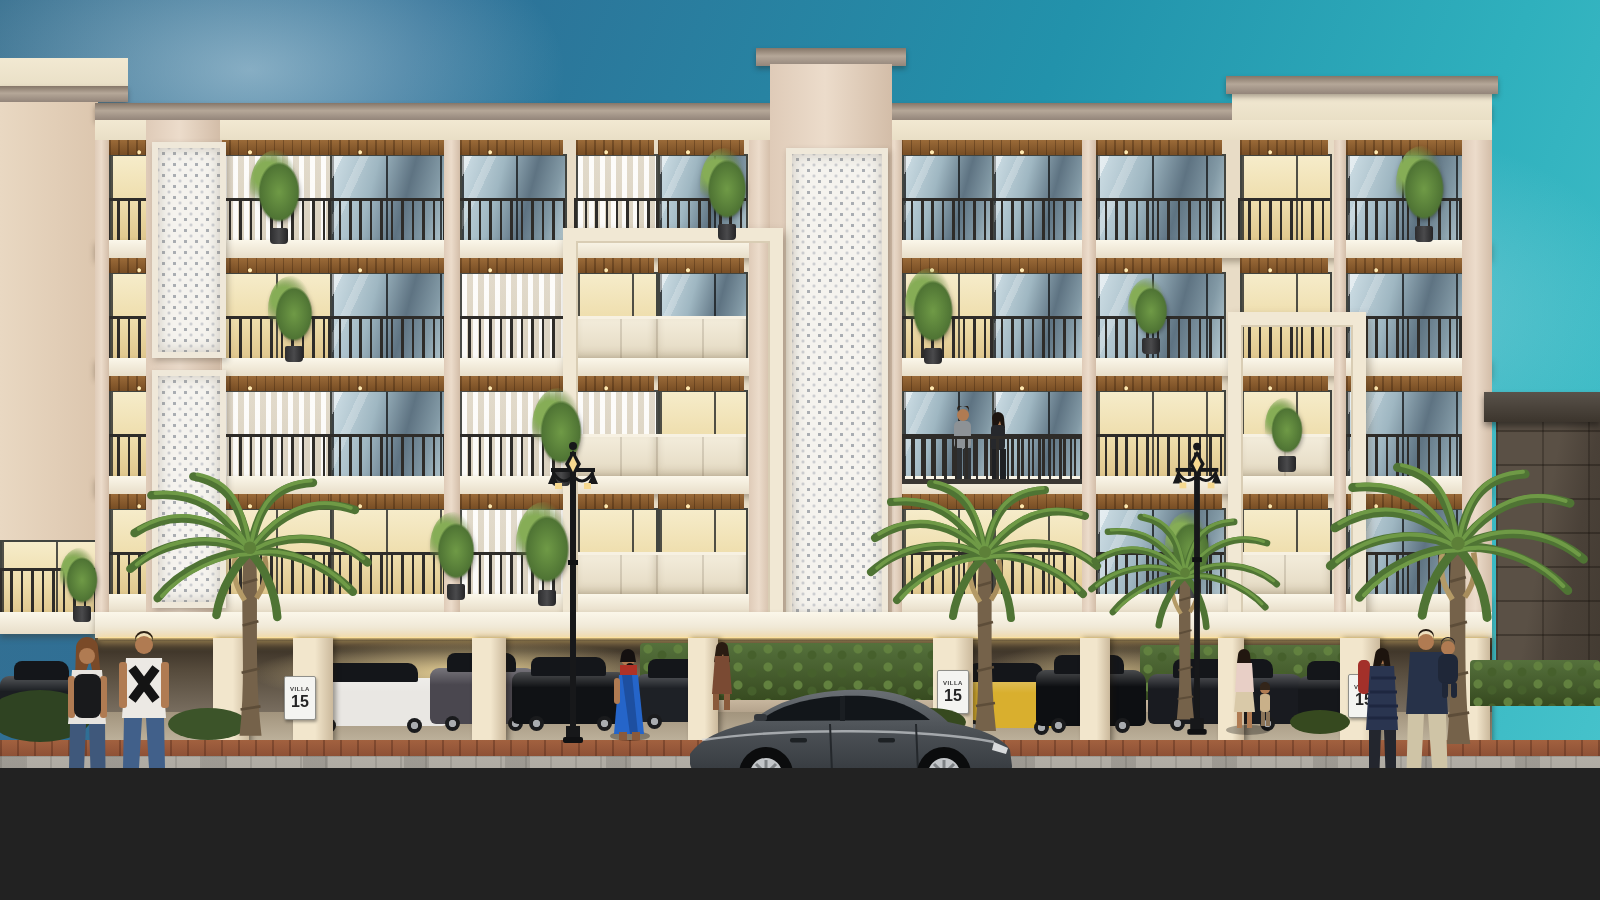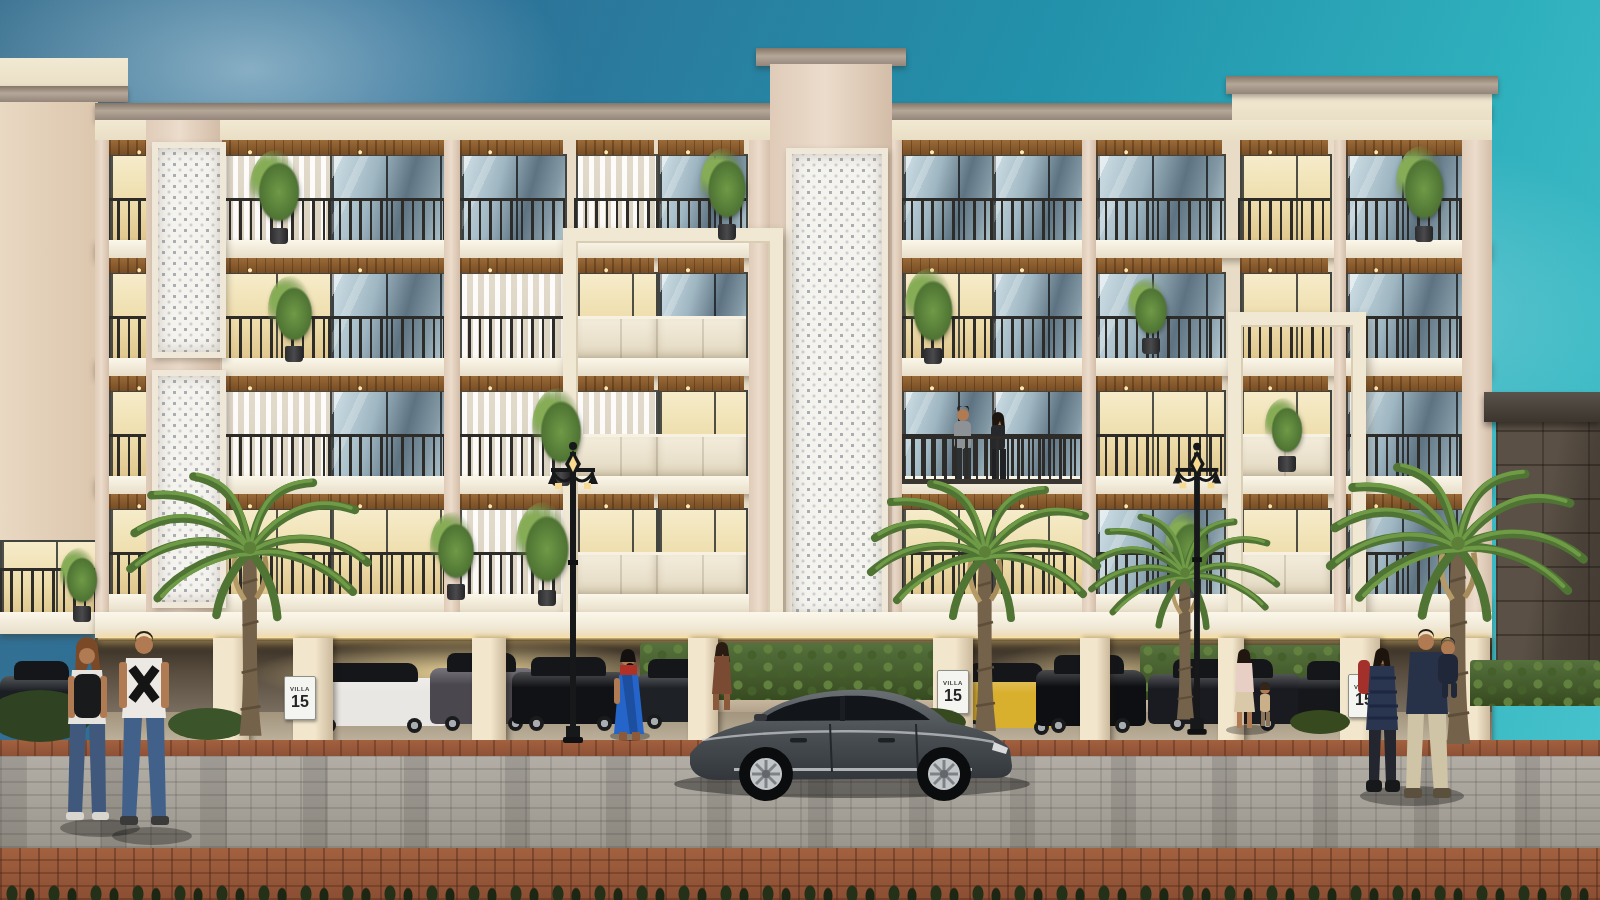--- a/index.html
+++ b/index.html
@@ -1,16 +1,16 @@
 <!DOCTYPE html>
 <html style="--sky1: #2e6f96; --sky2: #2292ab; --sky3: #49c5cd; --cream: #f2e9d2; --cornice: #97887c; --wall: #ecdccb; --wood1: #9a6a38; --wood2: #774d24; --rail: #2e2c29; --glassA: #cfdfe6; --glassB: #5e7382; --warmA: #f6ecca; --warmB: #dfc68c; --jalibg: #f5f3ee; --jalidot: #a9adb2; --parkmid: #7d7264; --hedge1: #55713c; --hedge2: #36491f; --roadA: #b2aea6; --roadB: #9b968d; --terra1: #a2613f; --terra2: #8a4e33; --stone1: #5a5045; --stone2: #433b32; --car_grey: #53585d; --car_white: #e9e7e3; --car_yellow: #d9af2e; --car_black: #101215; --palm_dark: #4f7434; --palm_light: #6f9a46; --trunk: #75624a;"><head>
 <meta charset="utf-8">
 <style>
   html,body{margin:0;padding:0;background:#222;}
-  .stage{position:relative;width:1600px;height:900px;overflow:hidden;
+  .stage{position:relative;width:1600px;height:768px;overflow:hidden;
          font-family:"Liberation Sans",sans-serif;background:var(--sky2,#2292ab);}
   .abs{position:absolute;}
   
   .sky{left:0;top:0;width:1600px;height:900px;
     background:linear-gradient(112deg,#38708f 0%,var(--sky1,#2e6f96) 22%,var(--sky2,#2292ab) 55%,#2fb0bd 78%,var(--sky3,#49c5cd) 100%);}
   .cloud1{left:-200px;top:-160px;width:900px;height:460px;border-radius:50%;
     background:radial-gradient(closest-side,rgba(205,225,235,.55),rgba(205,225,235,0) 70%);}
   .cloud2{left:1050px;top:60px;width:700px;height:500px;border-radius:50%;
     background:radial-gradient(closest-side,rgba(190,235,240,.35),rgba(190,235,240,0) 70%);}
   

